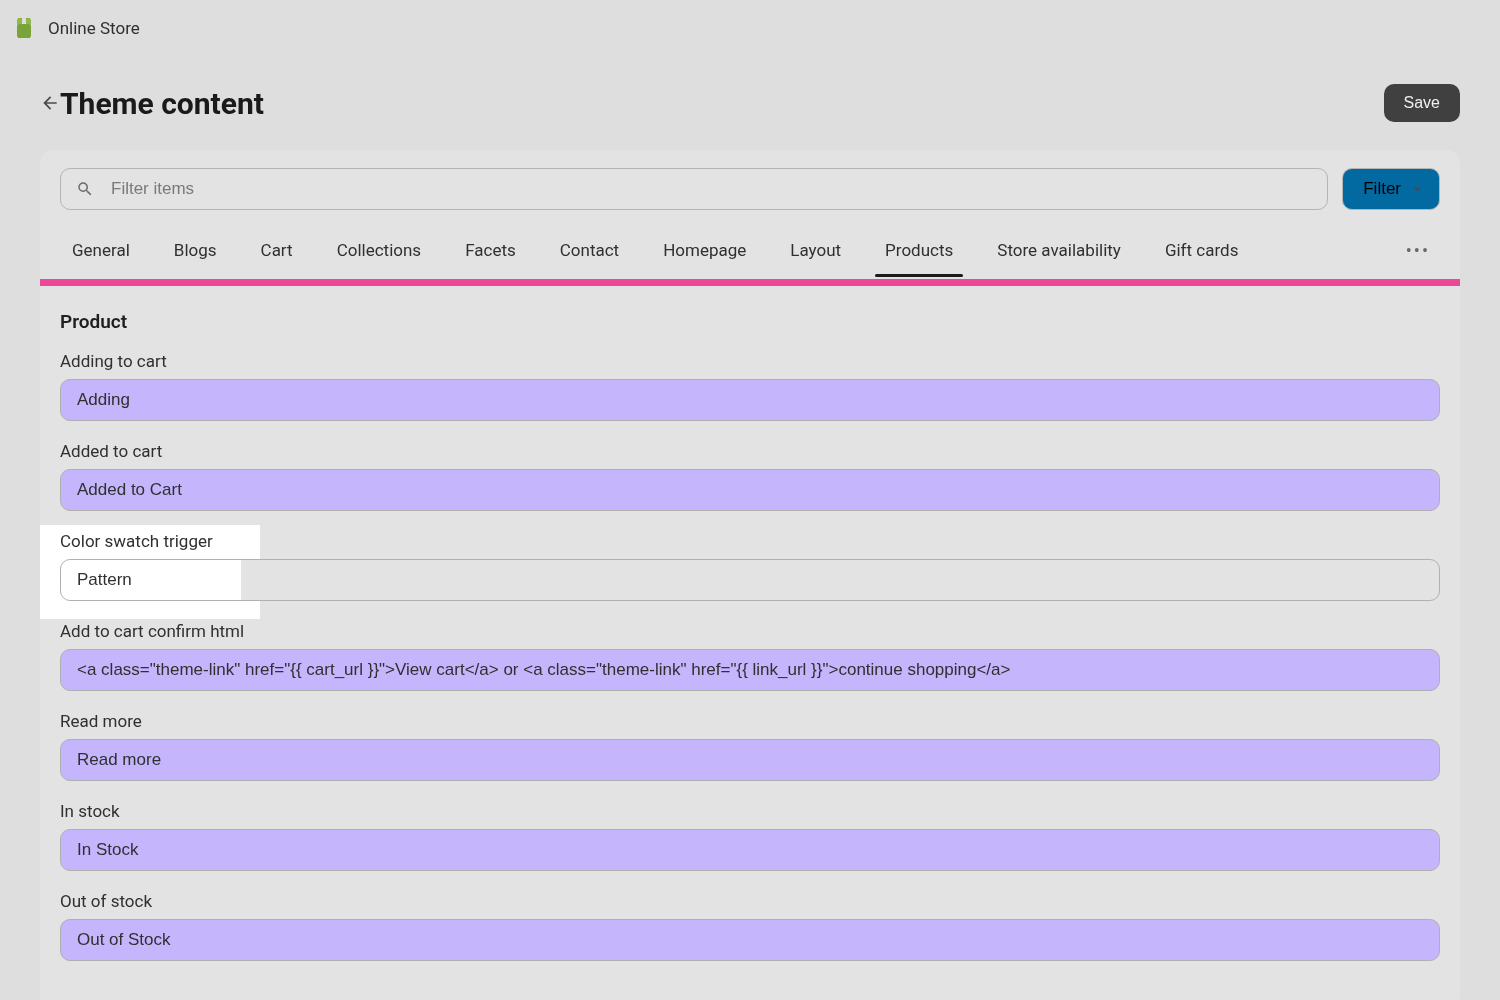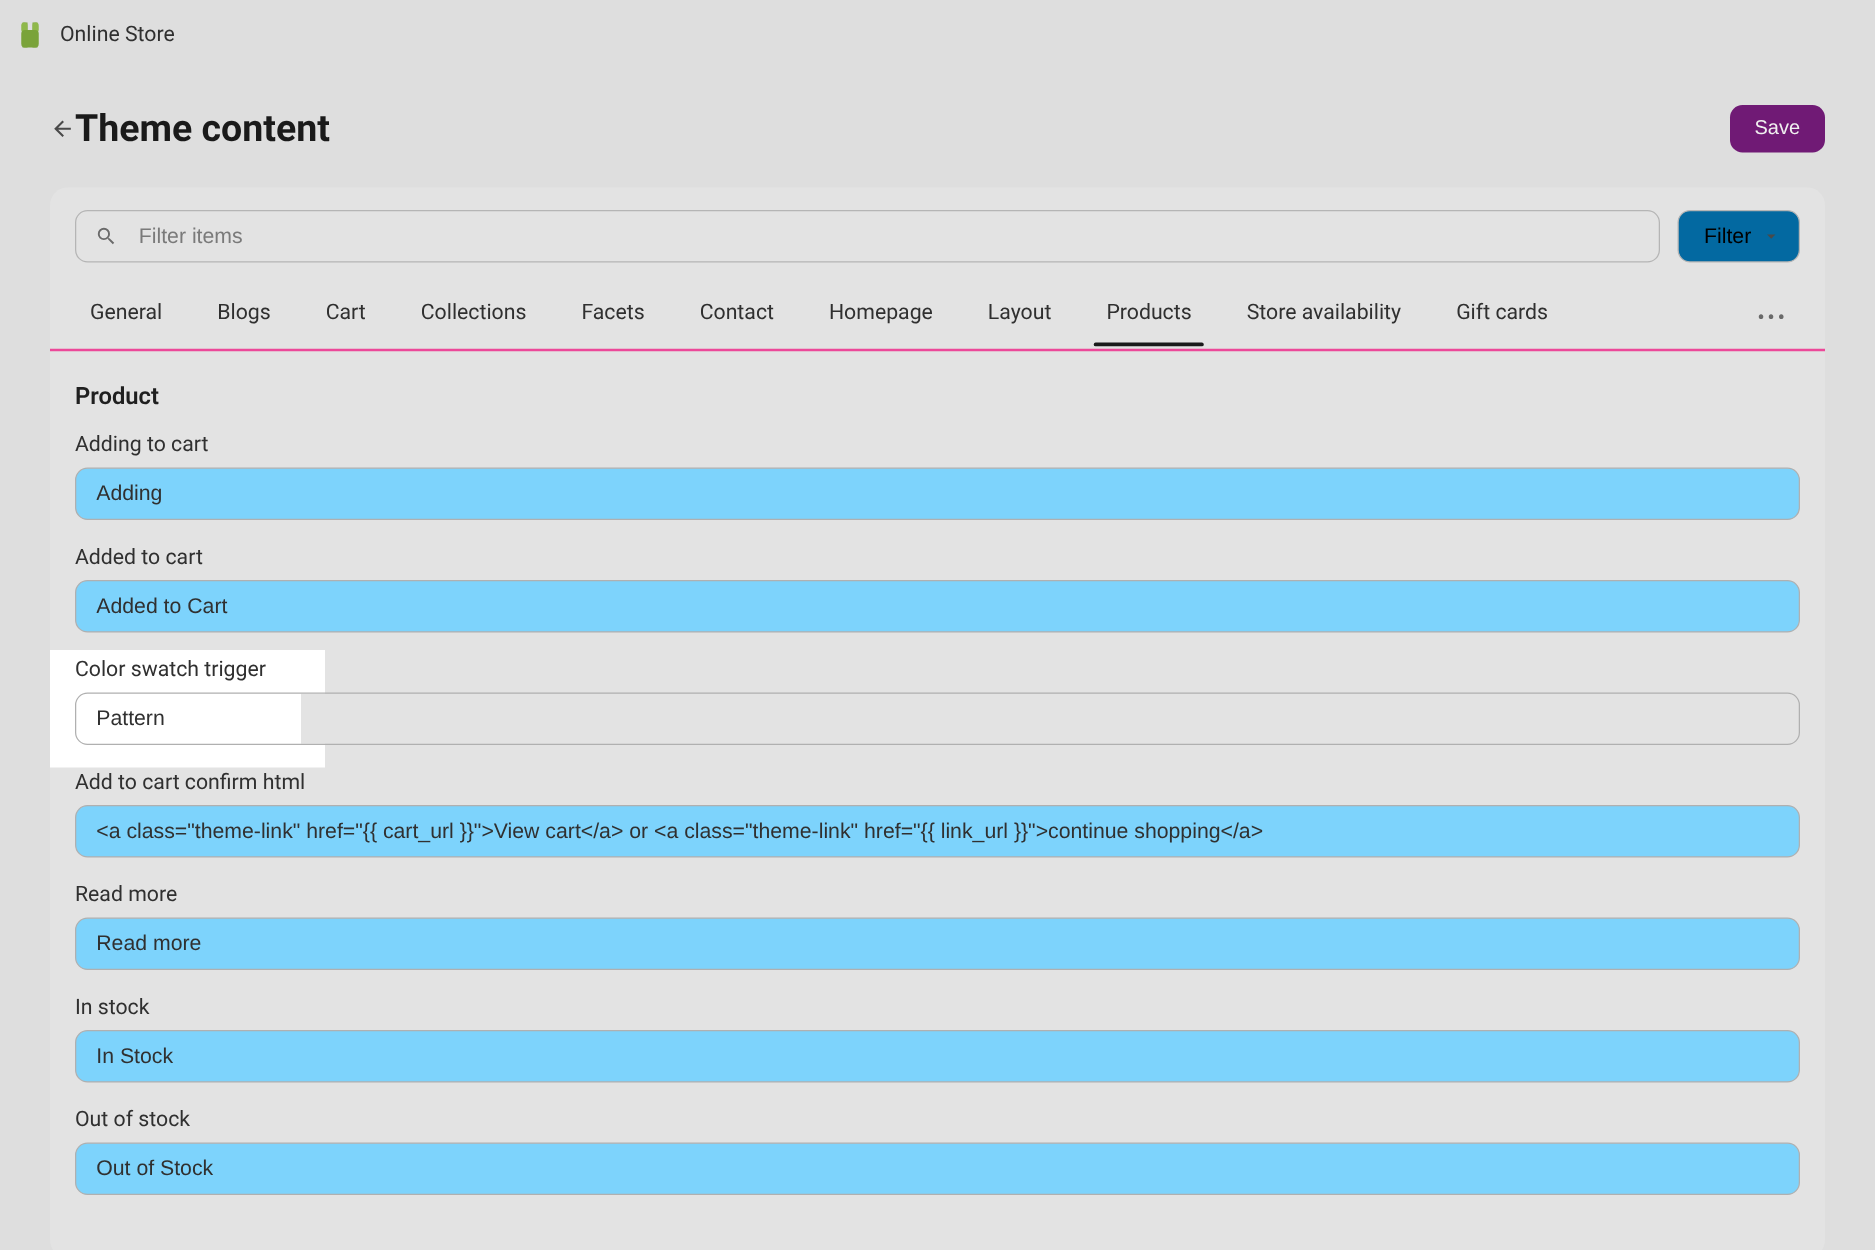--- a/index.html
+++ b/index.html
@@ -43,21 +43,21 @@
   align-items: center;
   justify-content: center;
   cursor: pointer;
 }
 .page-title {
   font-size: 30px;
   font-weight: 700;
   color: #1a1a1a;
 }
 .save-btn {
-  background: #701a75;
+  background: #404040;
   color: #f0f0f0;
   border: none;
   border-radius: 10px;
   padding: 10px 20px;
   font-size: 16px;
   cursor: pointer;
 }
 .card {
   background: #e3e3e3;
   border-radius: 14px;
@@ -99,23 +99,23 @@
   background: #0369a1;
   padding: 0 14px 0 20px;
   font-size: 17px;
   display: flex;
   align-items: center;
   gap: 8px;
   cursor: pointer;
 }
 .tabs {
   display: flex;
-  align-items: flex-end;
+  align-items: flex-start;
   padding: 0 10px;
-  border-bottom: 2px solid #ec4899;
+  border-bottom: 7px solid #ec4899;
   gap: 0;
 }
 .tab {
   padding: 14px 22px 16px 22px;
   font-size: 17px;
   color: #303030;
   cursor: pointer;
   border-bottom: 3px solid transparent;
   position: relative;
 }
@@ -154,21 +154,21 @@
 .field-label {
   font-size: 17px;
   color: #303030;
   margin-bottom: 8px;
 }
 .field-input {
   width: 100%;
   height: 42px;
   border: 1px solid #b0b0b0;
   border-radius: 10px;
-  background: #7dd3fc;
+  background: #c4b5fd;
   padding: 0 16px;
   font-size: 17px;
   color: #303030;
 }
 .highlight-box {
   position: absolute;
   background: #ffffff;
   border-radius: 0;
   z-index: 5;
   pointer-events: none;

